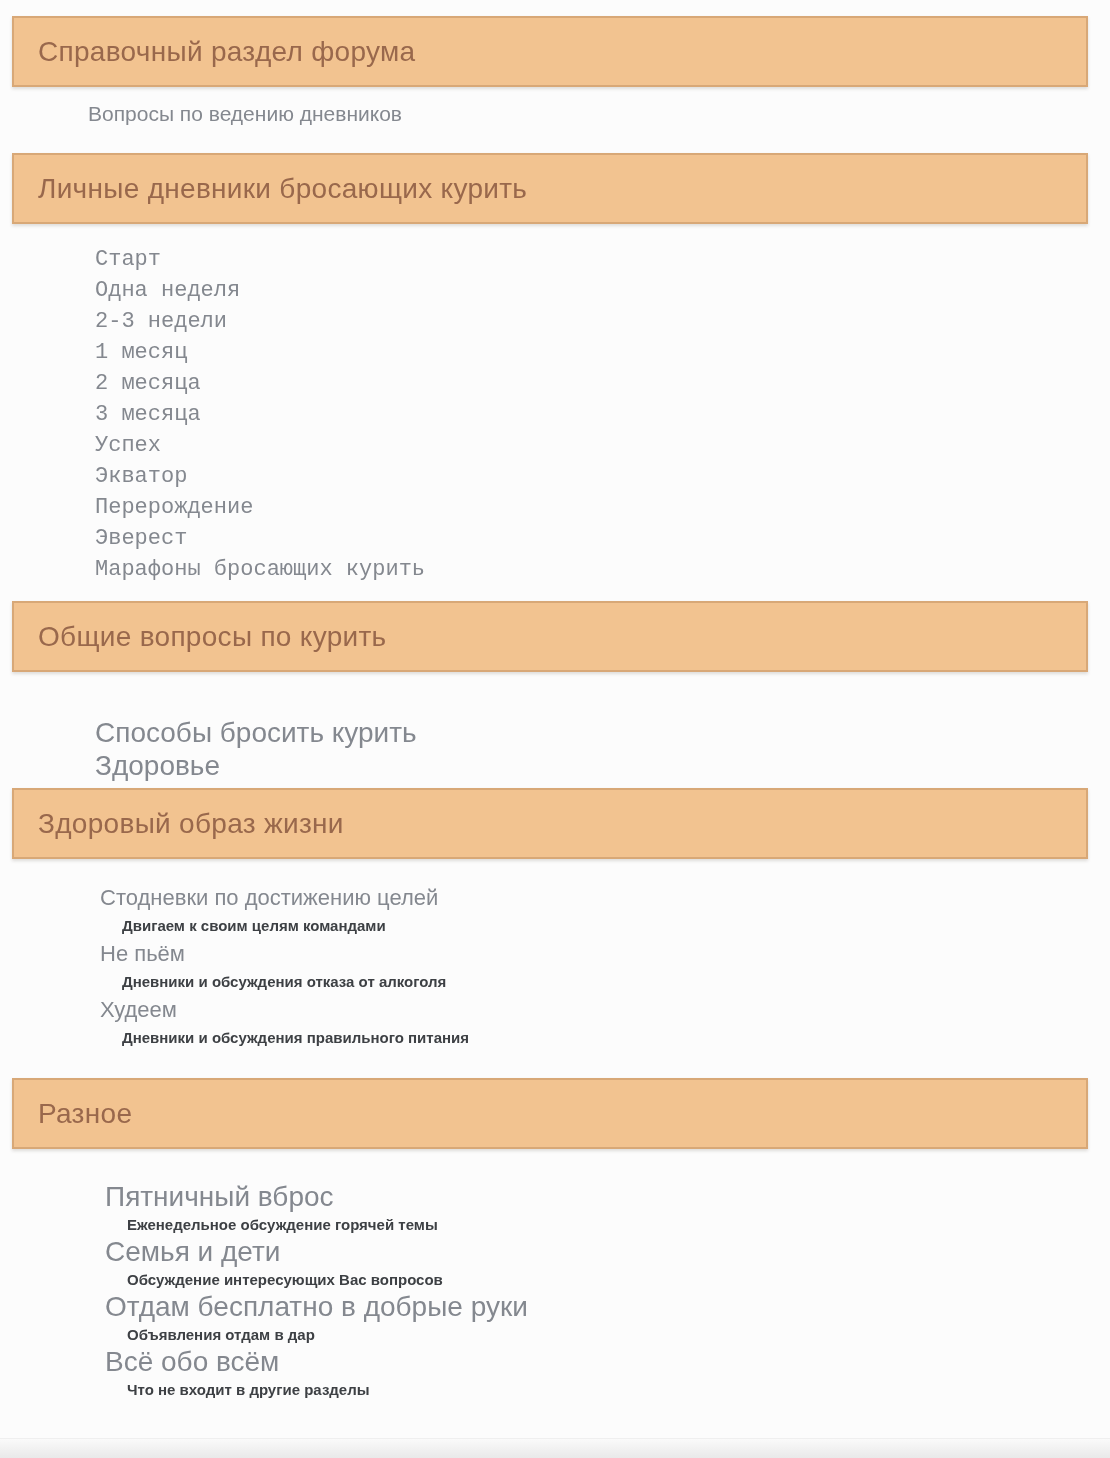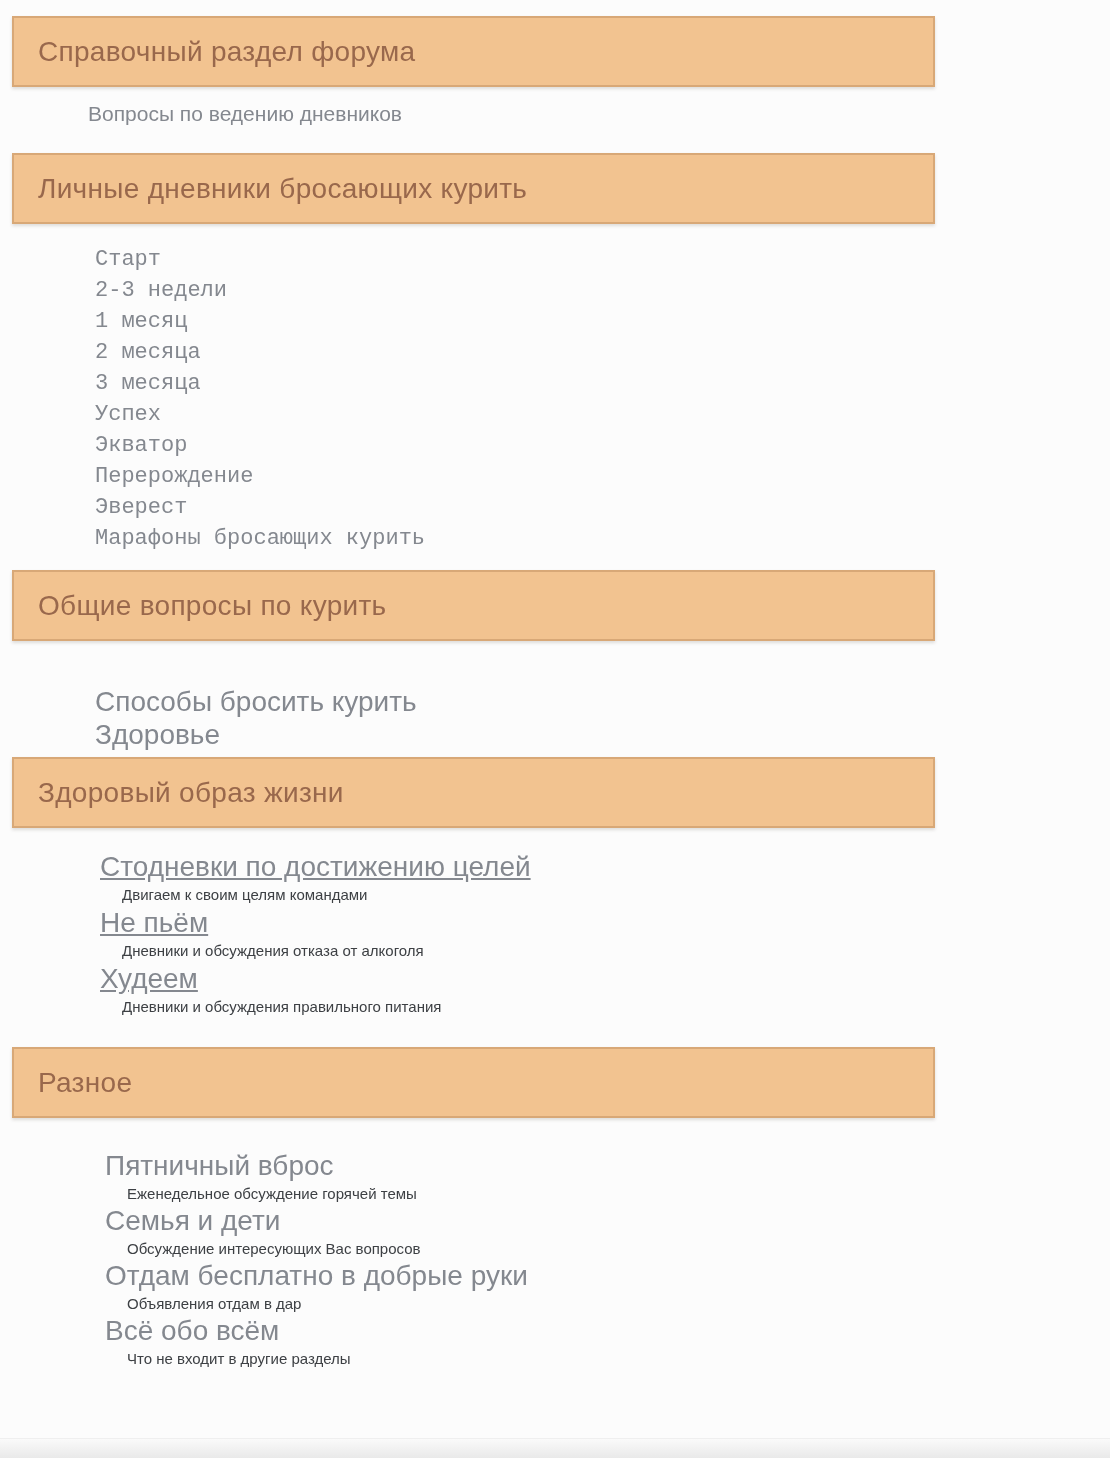--- a/index.html
+++ b/index.html
@@ -6,21 +6,21 @@
   html, body { width:1110px; height:1458px; }
   body {
     position:relative;
     overflow:hidden;
     background:var(--page-bg, #fcfcfc);
     font-family:"Liberation Sans", sans-serif;
     padding-top:16px;
   }
   .cat-header {
     margin-left:12px;
-    width:923px;
+    width:1076px;
     height:71px;
     background:var(--header-bg, #f2c390);
     border:2px solid var(--header-border, #d8a877);
     box-shadow:0 2px 3px rgba(120,110,100,.22);
     display:flex;
     align-items:center;
     padding-left:24px;
   }
   .cat-title {
     font-size:28px;
@@ -30,34 +30,34 @@
   }
   .forum-name {
     color:var(--link-color, #84888f);
     text-decoration:none;
     display:inline-block;
     cursor:pointer;
     text-align:right;
   }
   .forum-desc {
     color:var(--desc-color, #3d4044);
-    font-weight:400;
+    font-weight:700;
     font-size:15px;
     line-height:27px;
     padding-left:22px;
   }
   
   .f-s0 { margin:14px 0 26px 88px; }
   .f-s0 .forum-name { font-size:21px; line-height:26px; }
   .f-s1 { margin:20px 0 16px 95px;font-family:Liberation Mono, monospace; }
   .f-s1 .forum-name { font-size:22px; line-height:31px; }
   .f-s2 { margin:44px 0 6px 95px; }
   .f-s2 .forum-name { font-size:28px; line-height:33px; }
   .f-s3 { margin:24px 0 27px 100px; }
-  .f-s3 .forum-name { font-size:28px; line-height:29px;text-decoration:underline; }
+  .f-s3 .forum-name { font-size:22px; line-height:29px; }
   .f-s4 { margin:34px 0 0 105px; }
   .f-s4 .forum-name { font-size:28px; line-height:28px; }
   .footer-bar {
     position:absolute;
     left:0; bottom:0;
     width:100%; height:20px;
     background:linear-gradient(180deg, #fafafa, #e9e9e9);
     border-top:1px solid #efefef;
   }
 </style>
@@ -74,20 +74,21 @@
     </div>
   </div>
 </section>
 
 <section>
   <div class="cat-header">
     <span class="cat-title">Личные дневники бросающих курить</span>
   </div>
   <div class="forums f-s1">
     <div><a class="forum-name">Старт</a></div>
+    <div><a class="forum-name">Одна неделя</a></div>
     <div><a class="forum-name">2-3 недели</a></div>
     <div><a class="forum-name">1 месяц</a></div>
     <div><a class="forum-name">2 месяца</a></div>
     <div><a class="forum-name">3 месяца</a></div>
     <div><a class="forum-name">Успех</a></div>
     <div><a class="forum-name">Экватор</a></div>
     <div><a class="forum-name">Перерождение</a></div>
     <div><a class="forum-name">Эверест</a></div>
     <div><a class="forum-name">Марафоны бросающих курить</a></div>
   </div>

